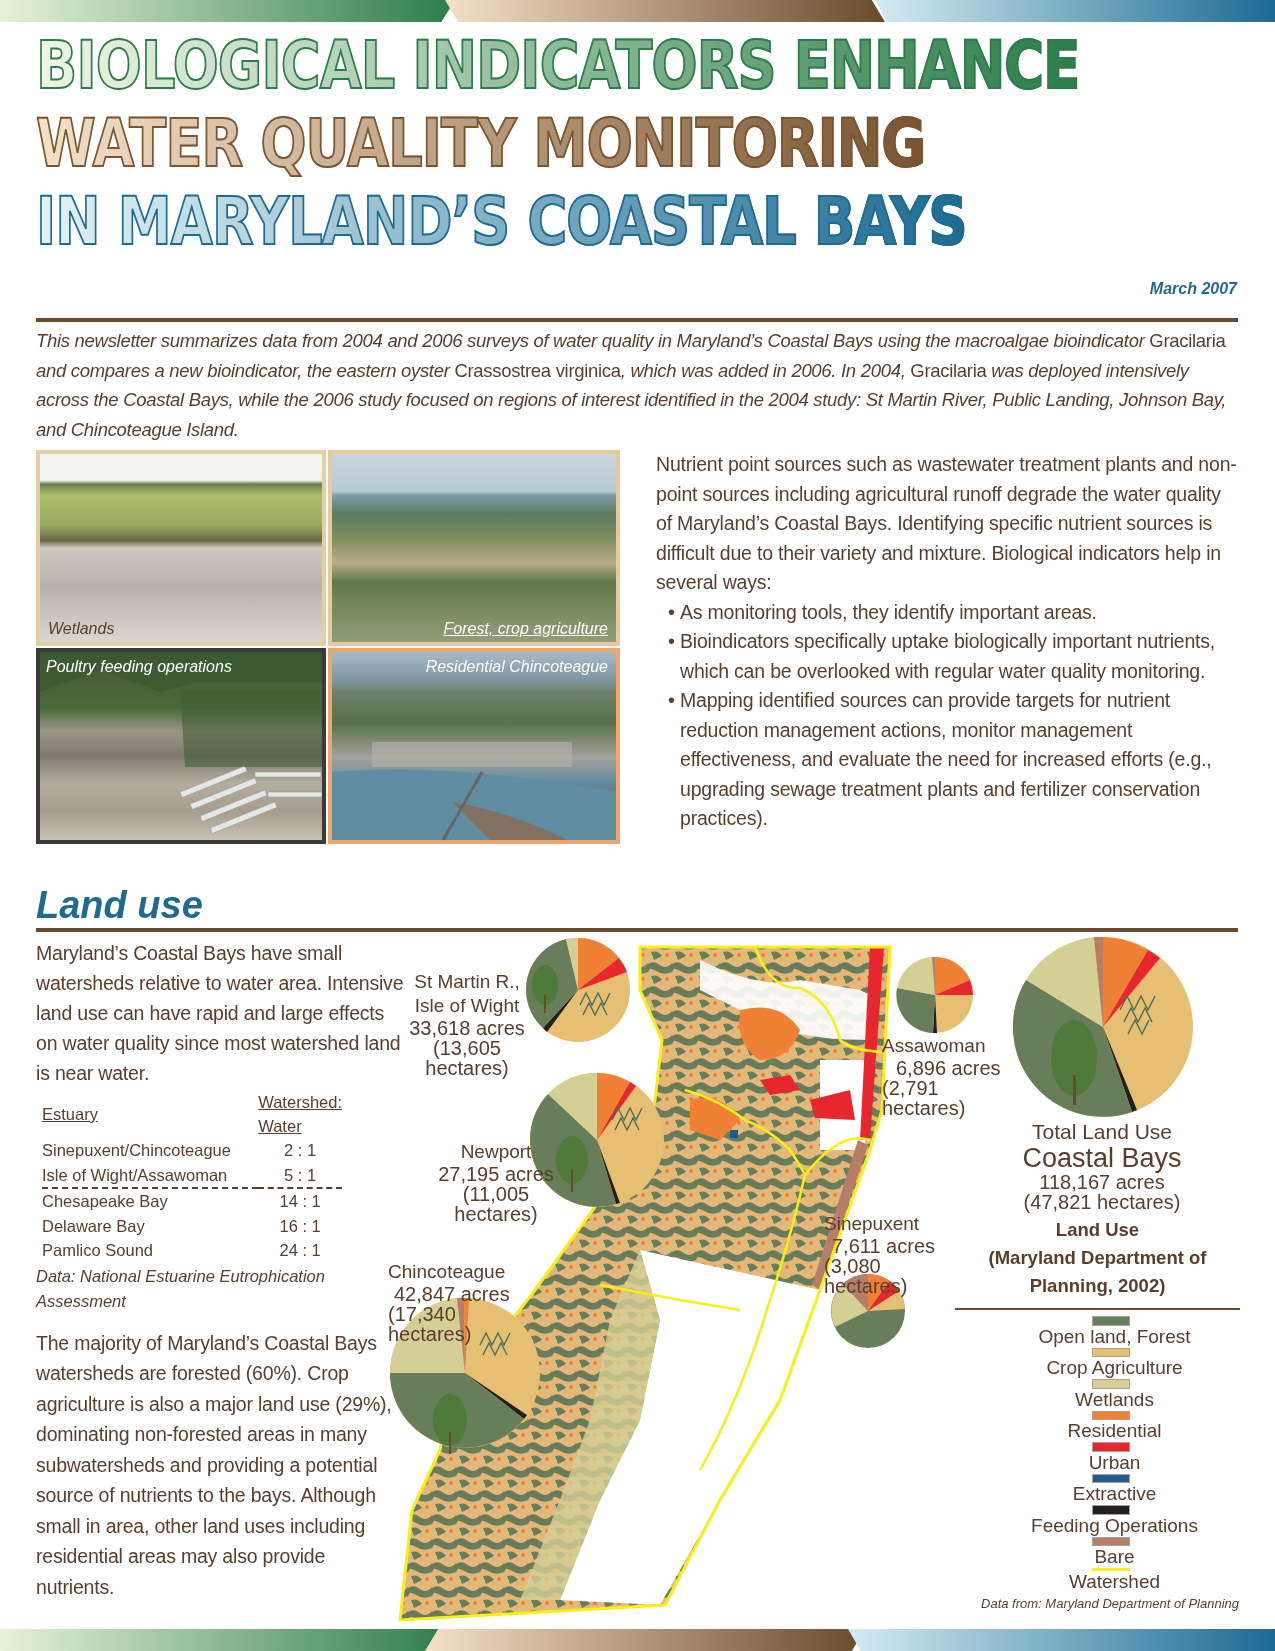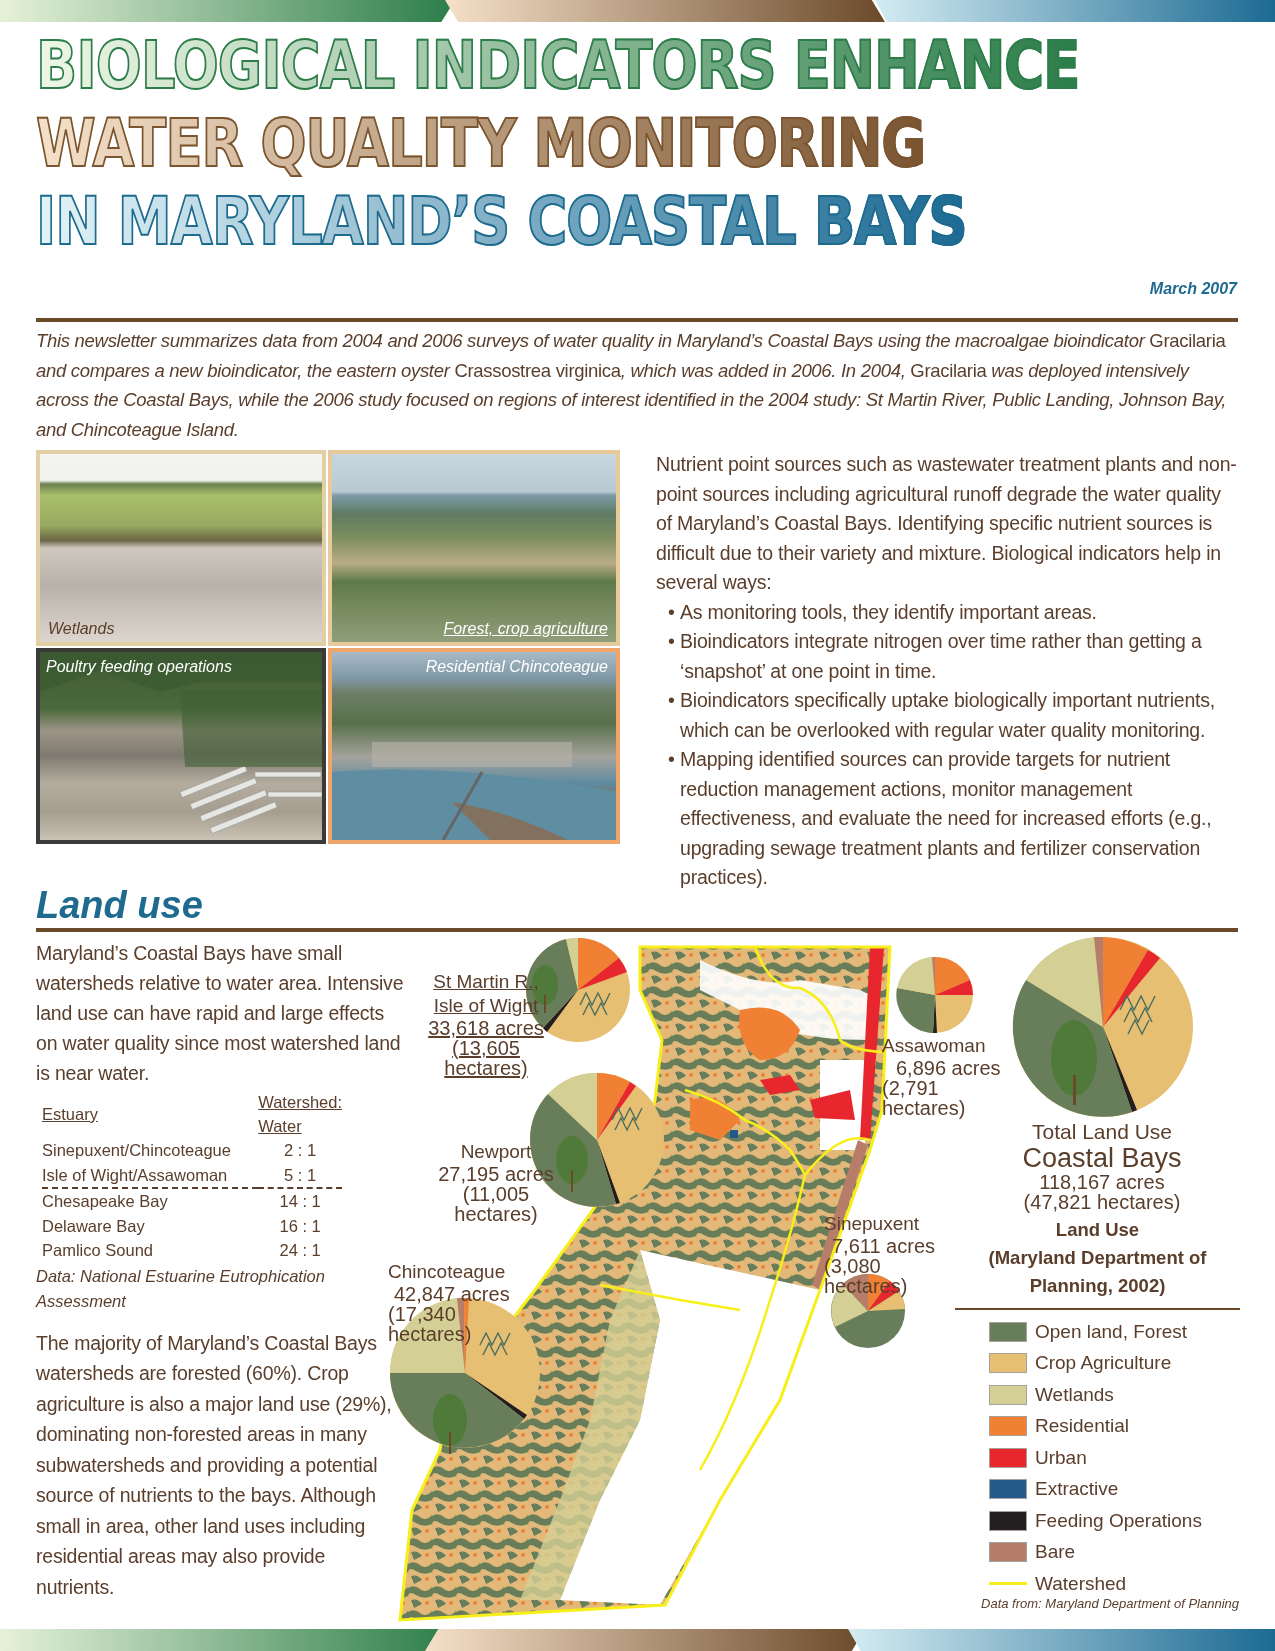--- a/index.html
+++ b/index.html
@@ -62,21 +62,21 @@
 
   .map { position: absolute; left: 0; top: 0; }
 
   .pie-label { position: absolute; text-align: center; color: #5a3e2b; }
   .pie-label .nm { font-size: 19px; line-height: 24px; }
   .pie-label .ac { font-size: 20px; line-height: 20px; }
 
   .legend-block { position: absolute; left: 955px; top: 1216px; width: 285px; color: #5a3e2b; }
   .legend-title { text-align: center; font-weight: bold; font-size: 18.5px; line-height: 28px; }
   .legend-rule { height: 2px; background: #6b4a2a; margin: 8px 0 6px 0; }
-  .legend-item { display: flex; align-items: center; height: 31.5px; margin-left: 34px; font-size: 19px; }
+  .legend-item { display: flex; align-items: center; height: 31.5px; margin-left: 34px; font-size: 19px; flex-direction: column; }
   .legend-item .sw { width: 38px; height: 20px; margin-right: 8px; border: 1px solid #a9a29a; }
   .legend-item .ln { width: 38px; height: 3px; margin-right: 8px; }
 
   .data-from { position: absolute; right: 36px; top: 1596px; font-size: 13px; font-style: italic; color: #5a3e2b; }
 </style>
 </head>
 <body>
 
 <div class="band top">
   <div class="seg green"></div>
@@ -125,21 +125,20 @@
       <rect x="40" y="90" width="200" height="25" fill="#b8b3a8" opacity="0.6"></rect>
     </svg>
     <span class="cap">Residential Chincoteague</span>
   </div>
 </div>
 
 <div class="right-text">
   <p>Nutrient point sources such as wastewater treatment plants and non-point sources including agricultural runoff degrade the water quality of Maryland’s Coastal Bays. Identifying specific nutrient sources is difficult due to their variety and mixture. Biological indicators help in several ways:</p>
   <ul>
     <li>As monitoring tools, they identify important areas.</li>
-    <li>Bioindicators integrate nitrogen over time rather than getting a ‘snapshot’ at one point in time.</li>
     <li>Bioindicators specifically uptake biologically important nutrients, which can be overlooked with regular water quality monitoring.</li>
     <li>Mapping identified sources can provide targets for nutrient reduction management actions, monitor management effectiveness, and evaluate the need for increased efforts (e.g., upgrading sewage treatment plants and fertilizer conservation practices).</li>
   </ul>
 </div>
 
 <div class="h-land">Land use</div>
 <div class="rule r2"></div>
 
 <div class="left-col">
   <p class="p1">Maryland’s Coastal Bays have small watersheds relative to water area. Intensive land use can have rapid and large effects on water quality since most watershed land is near water.</p>
@@ -276,21 +275,21 @@
       <rect x="1073" y="1075" width="3" height="30" fill="#6b4a2a"></rect>
   </g>
   <g stroke="#4a6e5e" stroke-width="1.4" fill="none">
     <path d="M580 1005 l6 -12 l6 12 l6 -12 l6 12 l6 -12 M583 1015 l6 -12 l6 12 l6 -12 l6 12"></path>
     <path d="M612 1120 l6 -12 l6 12 l6 -12 l6 12 l6 -12 M615 1130 l6 -12 l6 12 l6 -12 l6 12"></path>
     <path d="M480 1345 l6 -12 l6 12 l6 -12 l6 12 l6 -12 M483 1355 l6 -12 l6 12 l6 -12 l6 12"></path>
     <path d="M1120 1010 l7 -14 l7 14 l7 -14 l7 14 l7 -14 M1124 1022 l7 -14 l7 14 l7 -14 l7 14 M1128 1034 l7 -14 l7 14 l7 -14"></path>
   </g>
 </svg>
 
-<div class="pie-label" style="left:416px; top:970px; width:140px;text-decoration:underline;">
+<div class="pie-label" style="left:397px; top:970px; width:140px;">
   <div class="nm">St Martin R.,</div>
   <div class="nm">Isle of Wight</div>
   <div class="ac">33,618 acres</div>
   <div class="ac">(13,605 hectares)</div>
 </div>
 <div class="pie-label" style="left:436px; top:1140px; width:120px;">
   <div class="nm">Newport</div>
   <div class="ac">27,195 acres</div>
   <div class="ac">(11,005 hectares)</div>
 </div>

